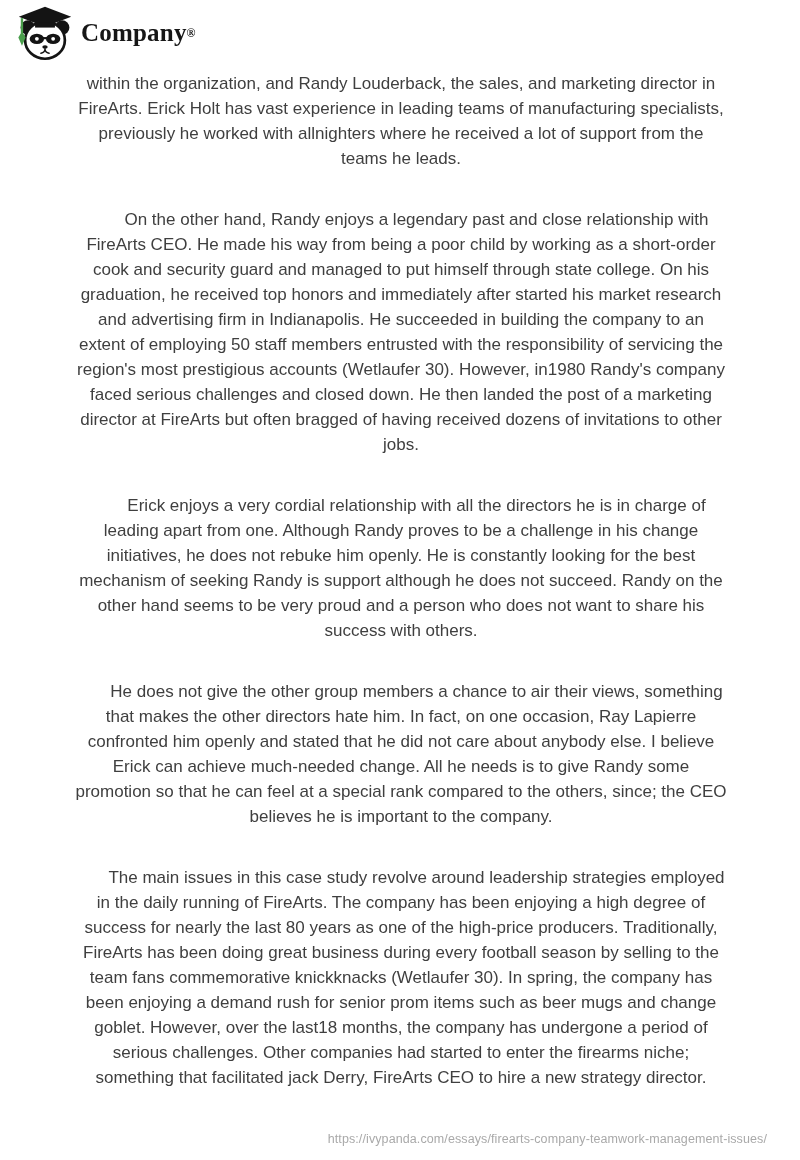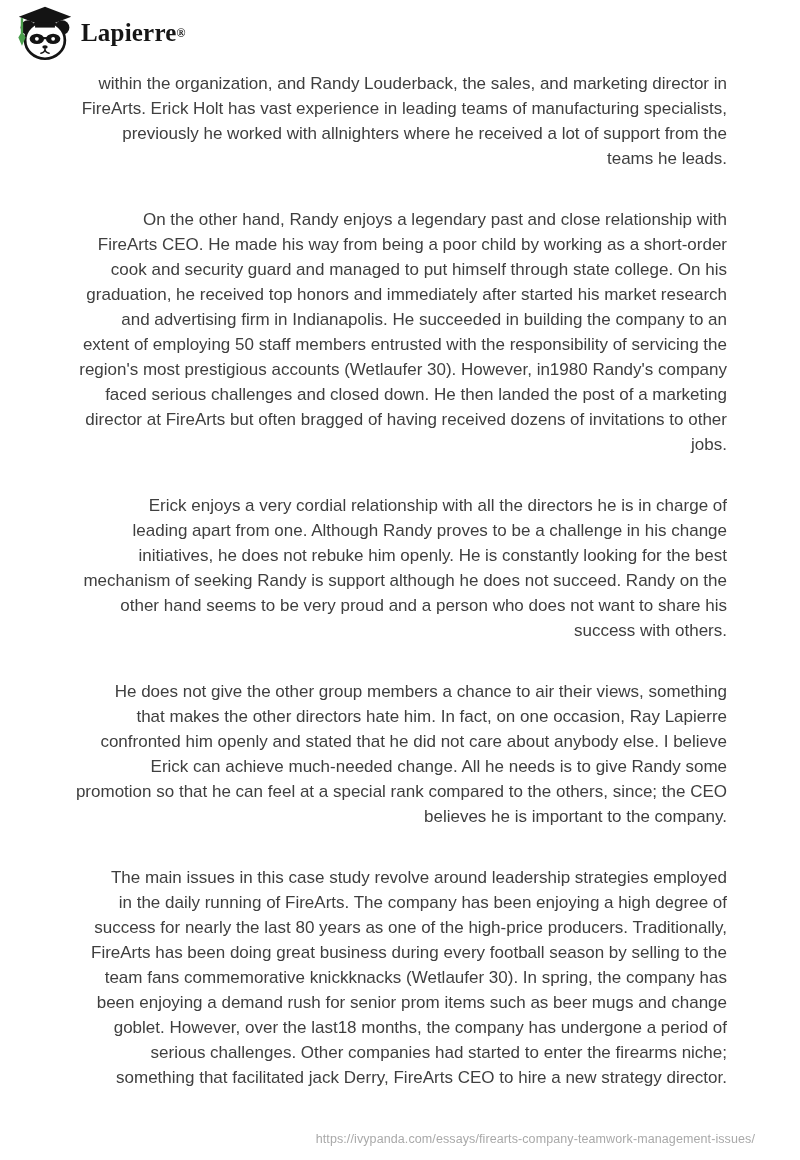--- a/index.html
+++ b/index.html
@@ -50,34 +50,34 @@
   main {
     width: 652px;
     margin-left: 75px;
     padding-top: 5px;
   }
   main p {
     font-size: 17px;
     line-height: 25px;
     color: #3f3f3f;
     margin: 0 0 15px 0;
-    text-align: right;
+    text-align: center;
   }
   main p.indent { text-indent: 31px; margin-top: 36px; }
   main h2 {
     font-size: 28px;
     line-height: 34px;
     font-weight: 700;
     color: #262626;
     margin: 27px 0 19px 0;
     letter-spacing: 0.2px;
   }
   .page-footer {
     position: absolute;
-    right: 45px;
+    right: 33px;
     bottom: 13px;
   }
   .footer-url {
     font-size: 12.5px;
     color: #a9a9a9;
     letter-spacing: 0.1px;
   }
 </style>
 </head>
 <body>
@@ -93,21 +93,21 @@
       <rect x="28" y="35.5" width="8" height="2.4" fill="#141414"></rect>
       <circle cx="23" cy="37.5" r="2.1" fill="#ffffff"></circle>
       <circle cx="41" cy="37.5" r="2.1" fill="#ffffff"></circle>
       <ellipse cx="32" cy="46.5" rx="3" ry="2" fill="#141414"></ellipse>
       <path d="M32 48.5 q0 4 -4.5 5 M32 48.5 q0 4 4.5 5" stroke="#141414" stroke-width="1.6" fill="none" stroke-linecap="round"></path>
       <polygon points="32,2 61,13 32,24 3,13" fill="#141414"></polygon>
       <rect x="21" y="19" width="22" height="6" fill="#141414"></rect>
       <path d="M6.5 14.5 L6.5 31" stroke="#4a9e4c" stroke-width="2.6" fill="none"></path>
       <polygon points="6.5,29 2.5,36 6.5,45 10.5,36" fill="#4a9e4c"></polygon>
     </svg>
-    <span class="logo-text">Lapierre</span>
+    <span class="logo-text">Company</span>
       <span class="logo-reg">®</span>
   </div>
 </header>
 
 <main>
   <p>within the organization, and Randy Louderback, the sales, and marketing director in FireArts. Erick Holt has vast experience in leading teams of manufacturing specialists, previously he worked with allnighters where he received a lot of support from the teams he leads.</p>
   <p class="indent">On the other hand, Randy enjoys a legendary past and close relationship with FireArts CEO. He made his way from being a poor child by working as a short-order cook and security guard and managed to put himself through state college. On his graduation, he received top honors and immediately after started his market research and advertising firm in Indianapolis. He succeeded in building the company to an extent of employing 50 staff members entrusted with the responsibility of servicing the region's most prestigious accounts (Wetlaufer 30). However, in1980 Randy's company faced serious challenges and closed down. He then landed the post of a marketing director at FireArts but often bragged of having received dozens of invitations to other jobs.</p>
   <p class="indent">Erick enjoys a very cordial relationship with all the directors he is in charge of leading apart from one. Although Randy proves to be a challenge in his change initiatives, he does not rebuke him openly. He is constantly looking for the best mechanism of seeking Randy is support although he does not succeed. Randy on the other hand seems to be very proud and a person who does not want to share his success with others.</p>
   <p class="indent">He does not give the other group members a chance to air their views, something that makes the other directors hate him. In fact, on one occasion, Ray Lapierre confronted him openly and stated that he did not care about anybody else. I believe Erick can achieve much-needed change. All he needs is to give Randy some promotion so that he can feel at a special rank compared to the others, since; the CEO believes he is important to the company.</p>
   <p class="indent">The main issues in this case study revolve around leadership strategies employed in the daily running of FireArts. The company has been enjoying a high degree of success for nearly the last 80 years as one of the high-price producers. Traditionally, FireArts has been doing great business during every football season by selling to the team fans commemorative knickknacks (Wetlaufer 30). In spring, the company has been enjoying a demand rush for senior prom items such as beer mugs and change goblet. However, over the last18 months, the company has undergone a period of serious challenges. Other companies had started to enter the firearms niche; something that facilitated jack Derry, FireArts CEO to hire a new strategy director.</p>

